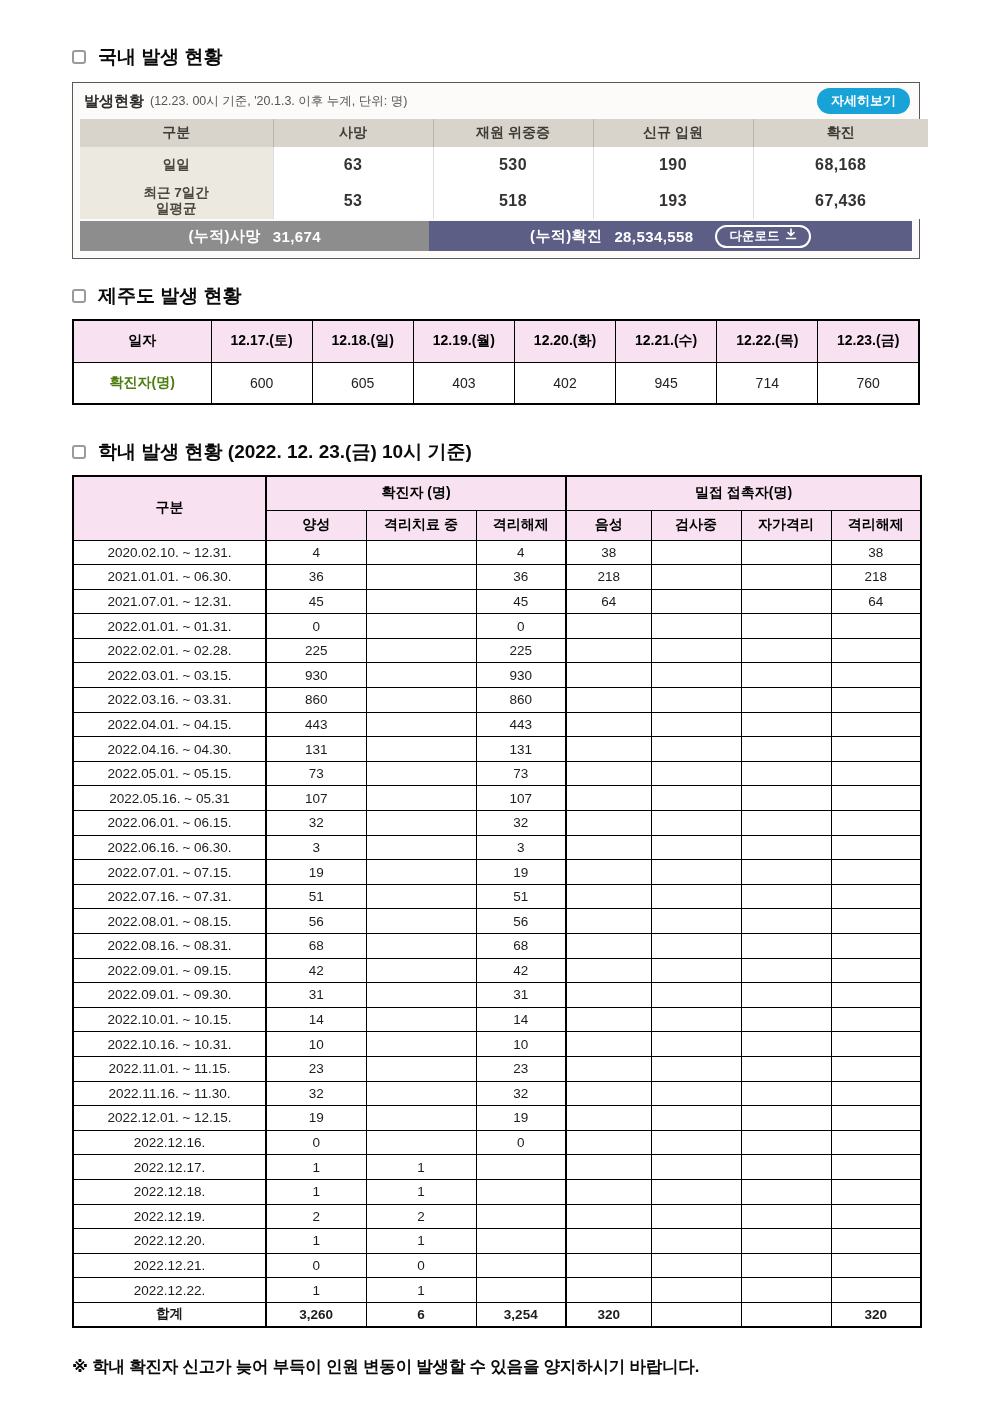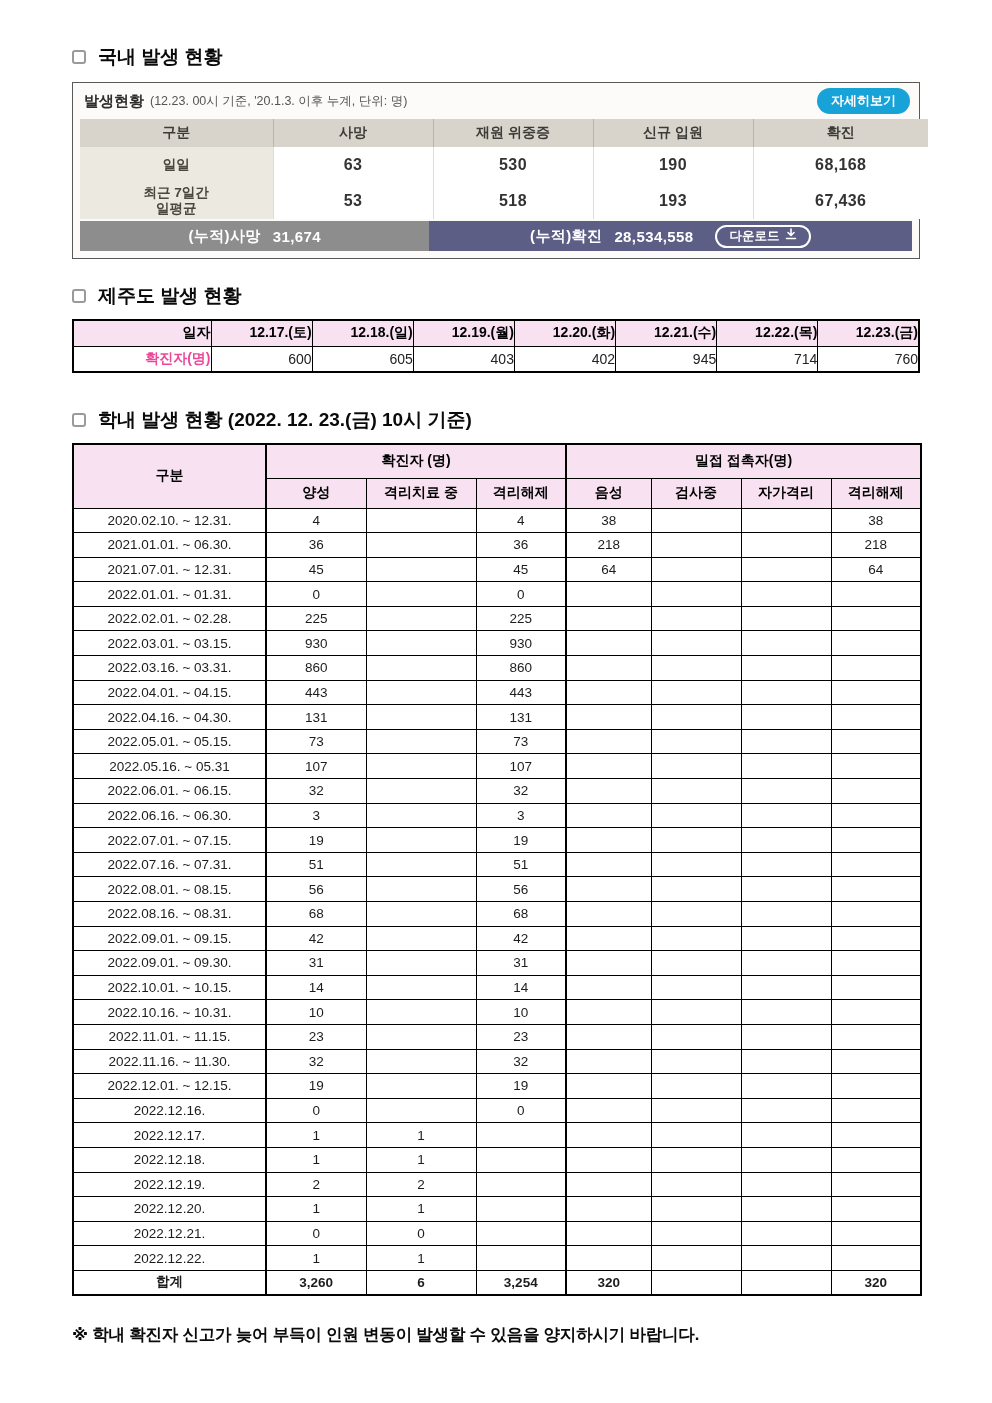--- a/index.html
+++ b/index.html
@@ -34,23 +34,23 @@
   .stat-footer { display:flex; height:30px; margin-top:2px; font-weight:bold; color:#fff;border-radius:6px; }
   .stat-footer .death { flex:0 0 42%; background:#8d8d8d; display:flex; align-items:center; justify-content:center; font-size:15px; letter-spacing:.4px; }
   .stat-footer .confirmed { flex:1; background:#5c5e85; display:flex; align-items:center; justify-content:center; font-size:15px; letter-spacing:.4px; }
   .stat-footer .lbl { margin-right:12px; }
   .dl-btn { display:inline-flex; align-items:flex-start; gap:6px; border:2px solid #fff; border-radius:13px;
     padding:1px 12px; margin-left:22px; font-size:12.5px; font-weight:bold; color:#fff; background:transparent; font-family:inherit; cursor:pointer; }
 
   
   .sec2-title { margin-top:24px; }
   .jeju-table { margin-top:10px; width:848px; border-collapse:collapse; table-layout:fixed; border:2px solid #000; }
-  .jeju-table td { border:1px solid #000; height:26px; text-align:right; vertical-align:middle; font-size:14px; color:#222; }
+  .jeju-table td { border:1px solid #000; height:42px; text-align:center; vertical-align:middle; font-size:14px; color:#222; }
   .jeju-table tr:first-child td { background:#f8e2f2; font-weight:bold; color:#000; }
-  .jeju-table td:first-child { font-weight:bold; color:#ec4899; }
+  .jeju-table td:first-child { font-weight:bold; color:#4d7c0f; }
 
   
   .sec3-title { margin-top:34px; }
   .school-table { margin-top:10px; width:848px; border-collapse:collapse; table-layout:fixed; border:2px solid #000; }
   .school-table th, .school-table td { border:1px solid #000; text-align:center; vertical-align:middle; }
   .school-table thead th { background:#f8e2f2; font-size:14px; font-weight:bold; color:#000;margin-left:16px; }
   .school-table thead tr:first-child th { height:34px; }
   .school-table thead tr:last-child th { height:30px; }
   .school-table th.gsep, .school-table td:nth-child(2), .school-table td:nth-child(5) { border-left:2px solid #000; }
   .school-table tbody td { height:24.6px; font-size:13.5px; color:#1c1c1c; }

